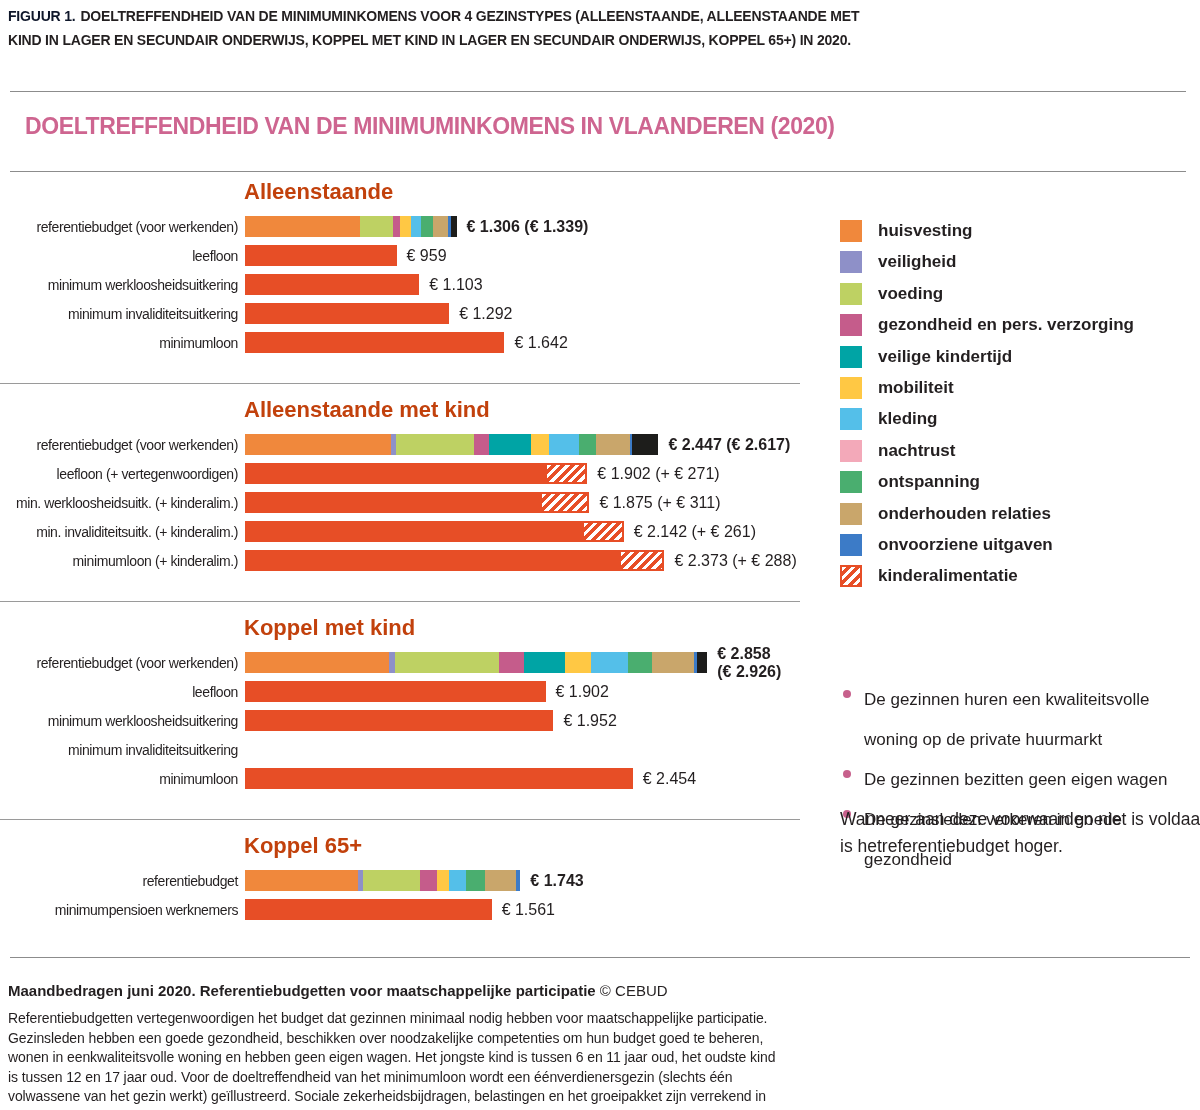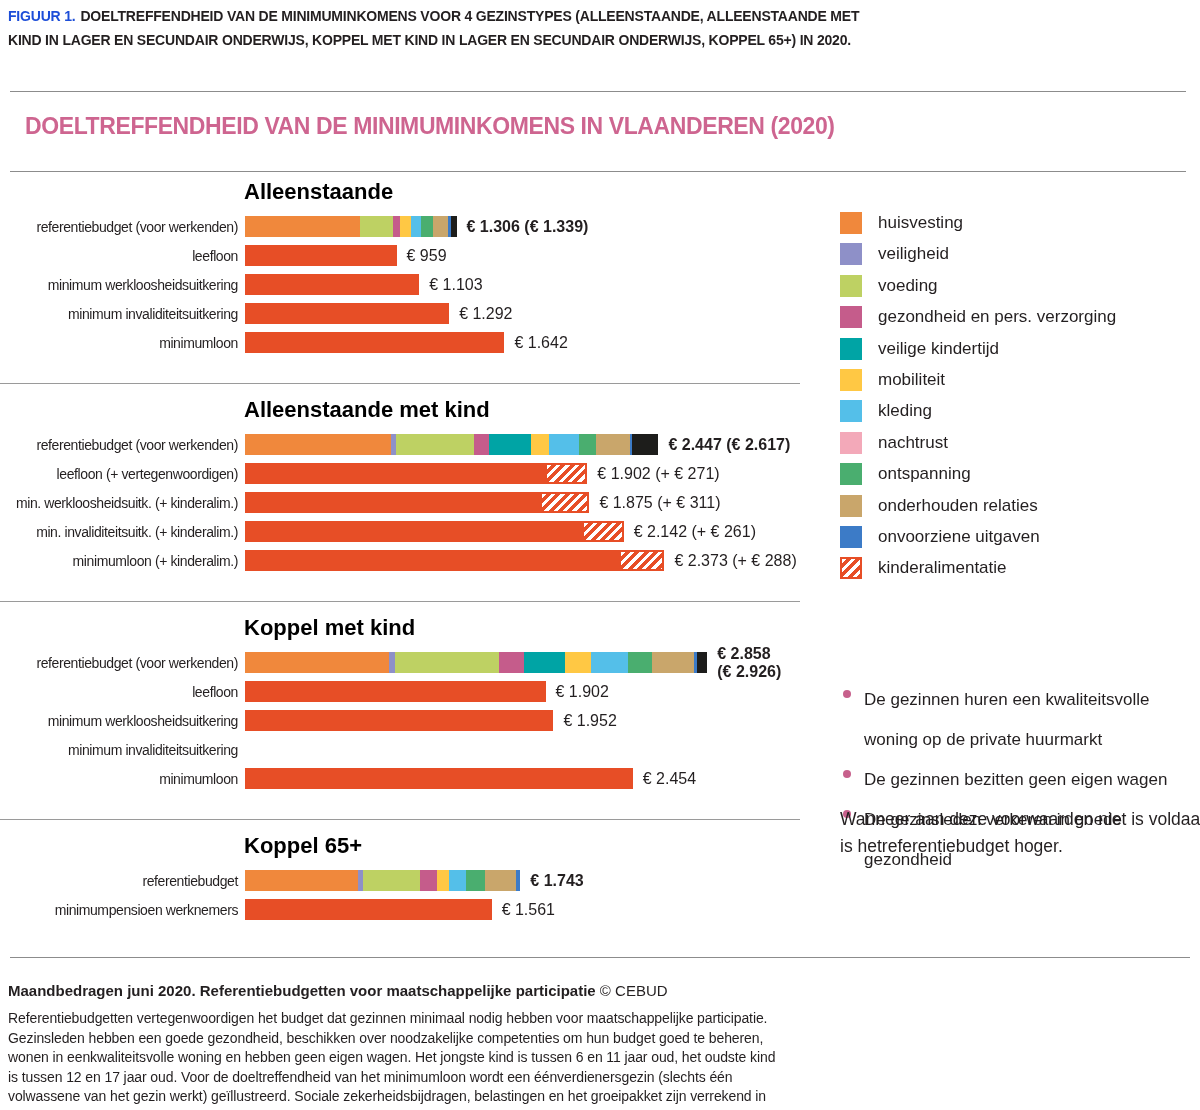--- a/index.html
+++ b/index.html
@@ -16,34 +16,34 @@
   .rule-title{top:171px;}
   .rule-bottom{top:957px;right:10px;}
 
   .title{position:absolute;left:25px;top:113px;margin:0;font-size:23px;font-weight:bold;
          letter-spacing:-0.4px;white-space:nowrap;}
 
   
   .chart{position:absolute;left:0;top:177px;width:800px;}
   .section{padding:0 0 26px 0;}
   .section.ruled{border-top:1px solid #9a9a9a;padding-top:11px;}
-  .sec-title{margin:2px 0 7px 244px;font-size:22px;font-weight:bold;color:#000000;}
+  .sec-title{margin:2px 0 7px 244px;font-size:22px;font-weight:bold;color:#c2410c;}
   .row{display:flex;align-items:center;height:29px;}
   .rowlabel{width:238px;padding-right:7px;text-align:right;font-size:14px;letter-spacing:-0.4px;
             white-space:nowrap;flex:none;}
   .barwrap{display:flex;align-items:center;flex:1;min-width:0;}
   .solidbar{height:21px;flex:none;}
   .stackbar{display:flex;height:21px;flex:none;}
   .seg{display:block;height:21px;flex:none;}
   .hatchseg{height:21px;flex:none;box-sizing:border-box;margin-left:-1px;}
   .val{margin-left:10px;font-size:16px;white-space:nowrap;line-height:18px;flex:none;}
   .val.bold{font-weight:bold;}
 
   
-  .legend{position:absolute;left:840px;top:212px;width:360px;}
+  .legend{position:absolute;left:840px;top:220px;width:360px;font-weight:bold;}
   .leg-row{display:flex;align-items:center;margin-bottom:9.4px;height:22px;}
   .swatch{width:22px;height:22px;flex:none;box-sizing:border-box;}
   .leg-label{margin-left:16px;font-size:17px;}
 
   
   .bullets{position:absolute;left:840px;top:680px;width:358px;}
   .bullet{display:flex;}
   .dot{width:8px;height:8px;border-radius:50%;flex:none;margin:10px 13px 0 3px;}
   .bullet-text{font-size:17px;line-height:40px;}
 
@@ -54,21 +54,21 @@
   .src-bold{font-weight:bold;}
   .body-text{position:absolute;left:8px;top:1009px;width:778px;font-size:14px;line-height:19.5px;
              letter-spacing:-0.1px;}
 </style>
 </head>
 <body>
 
 <div class="page">
 
   <div class="caption">
-    <span class="cap-pink" style="color: #1d4ed8;">FIGUUR 1.</span><span>DOELTREFFENDHEID VAN DE MINIMUMINKOMENS VOOR 4 GEZINSTYPES (ALLEENSTAANDE, ALLEENSTAANDE MET KIND IN LAGER EN SECUNDAIR ONDERWIJS, KOPPEL MET KIND IN LAGER EN SECUNDAIR ONDERWIJS, KOPPEL 65+) IN 2020.</span>
+    <span class="cap-pink" style="color: #0f172a;">FIGUUR 1.</span><span>DOELTREFFENDHEID VAN DE MINIMUMINKOMENS VOOR 4 GEZINSTYPES (ALLEENSTAANDE, ALLEENSTAANDE MET KIND IN LAGER EN SECUNDAIR ONDERWIJS, KOPPEL MET KIND IN LAGER EN SECUNDAIR ONDERWIJS, KOPPEL 65+) IN 2020.</span>
   </div>
 
   <div class="rule rule-top"></div>
 
   <h1 class="title" style="color: rgb(206, 101, 144);">DOELTREFFENDHEID VAN DE MINIMUMINKOMENS IN VLAANDEREN (2020)</h1>
 
   <div class="rule rule-title"></div>
 
   <div class="chart" id="chart">
       <div class="section">

